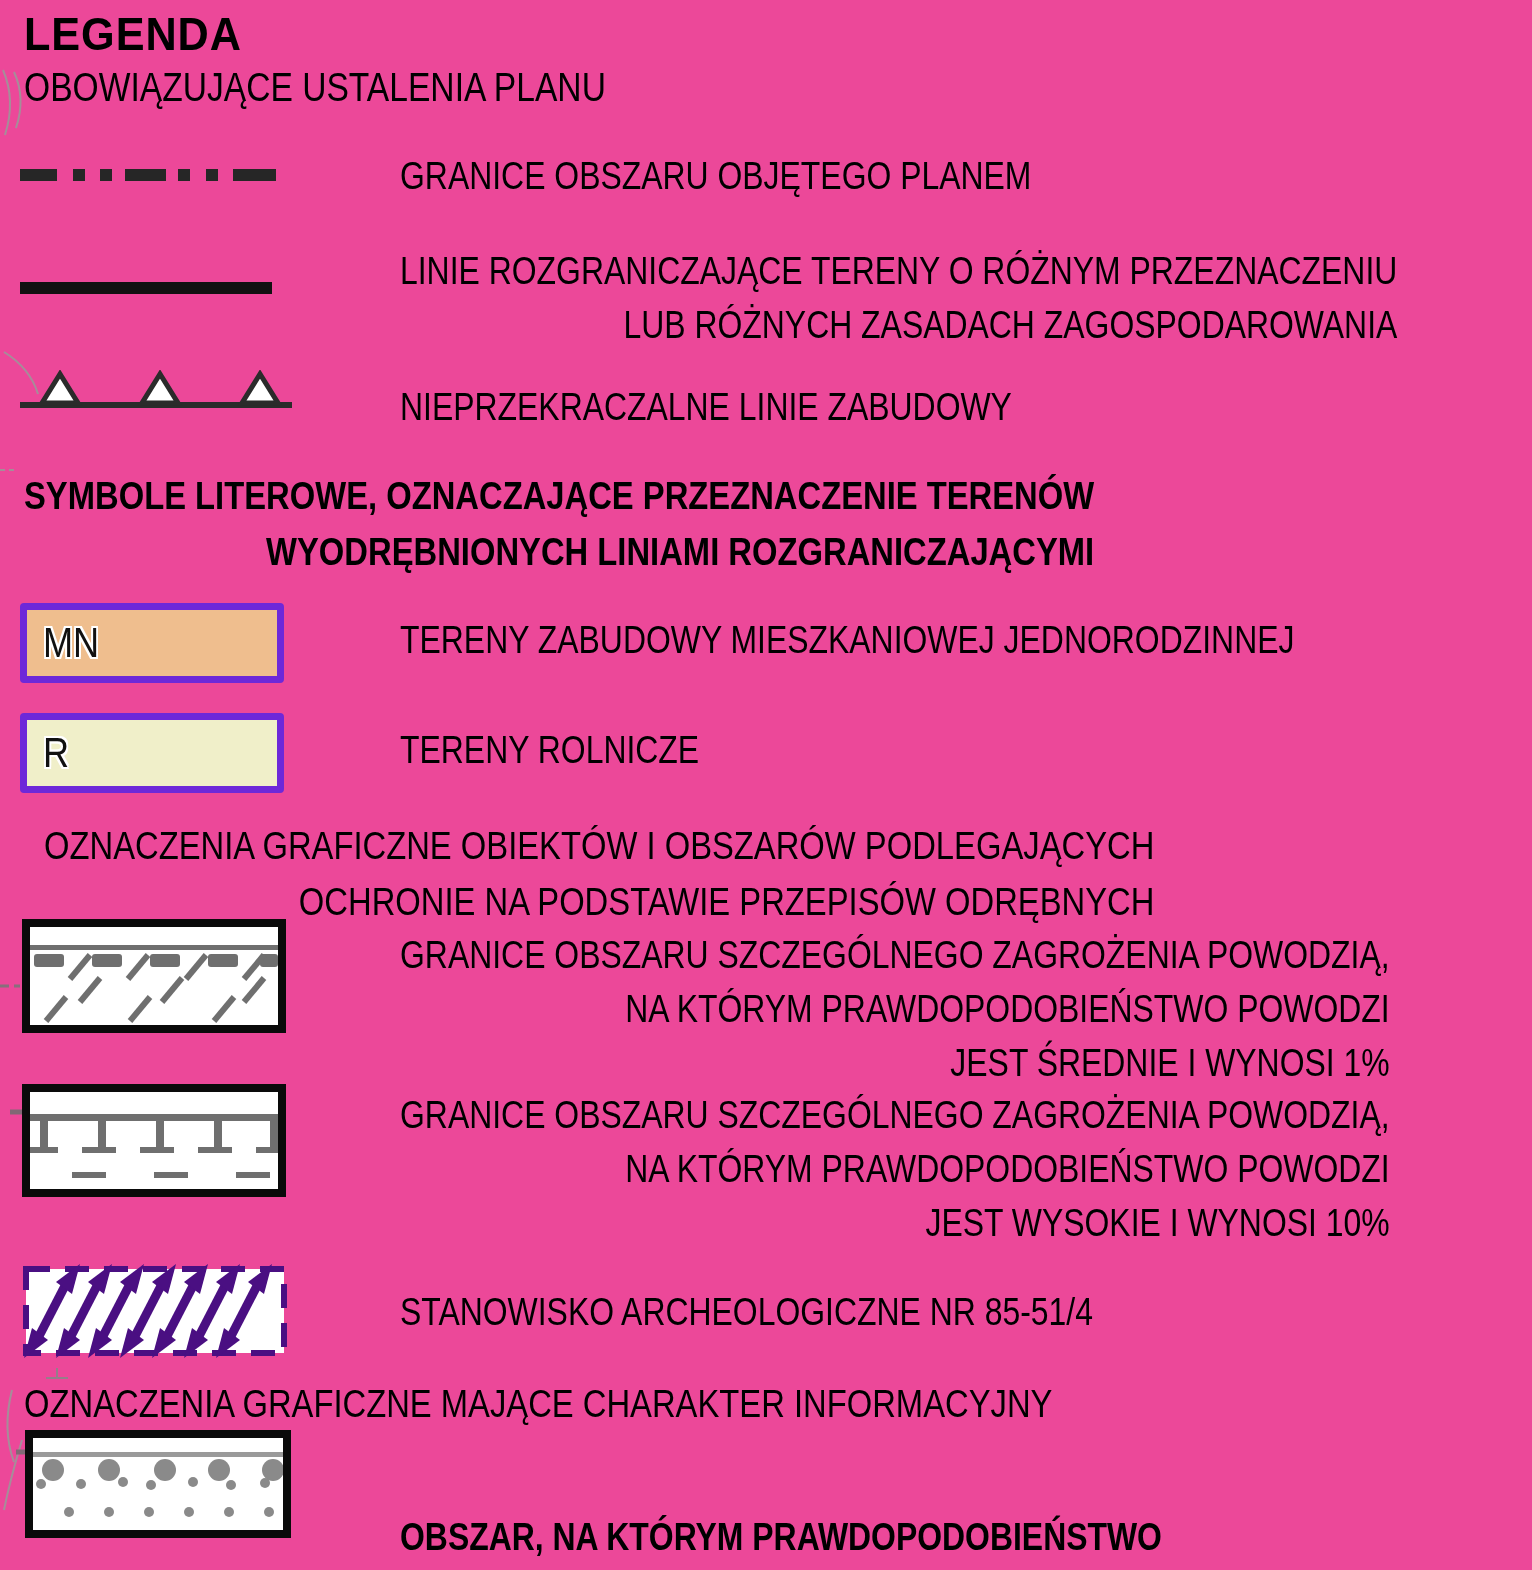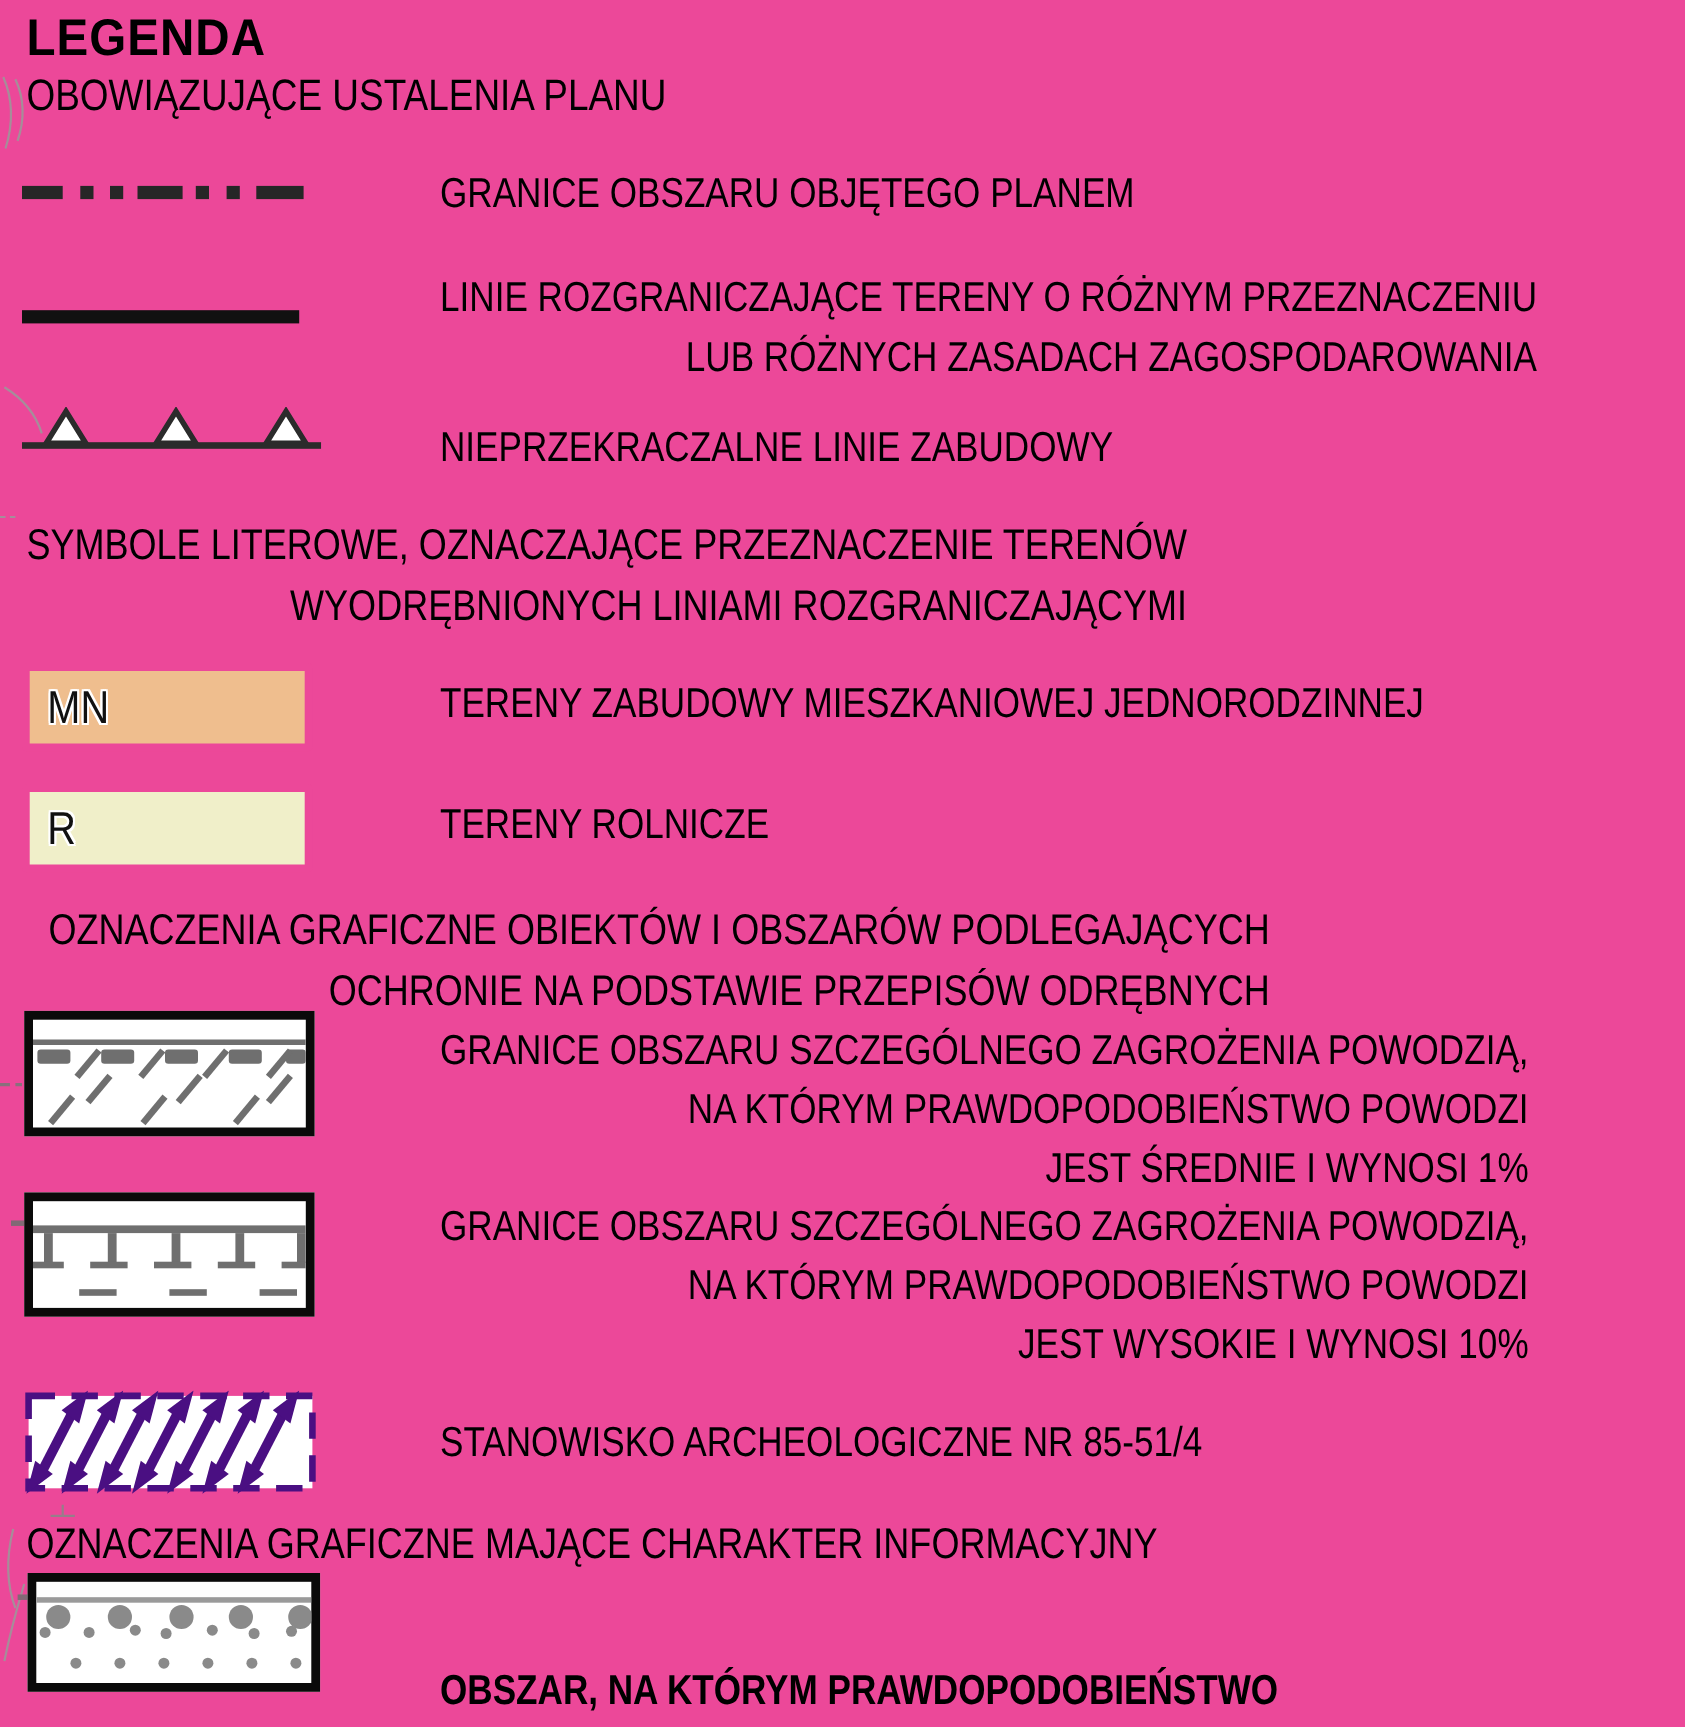--- a/index.html
+++ b/index.html
@@ -27,21 +27,21 @@
     font-size:40px;line-height:50px;white-space:nowrap;
     transform:scaleX(0.84);transform-origin:0 0;
   }
   .hdr{
     font-size:39px;line-height:56px;white-space:nowrap;
     transform:scaleX(0.84);transform-origin:0 0;
   }
   
   .swatch{
     width:250px;height:66px;
-    border:7px solid #ec4899;border-radius:4px;
+    border:7px solid #6d28d9;border-radius:4px;
     display:flex;align-items:center;
   }
   .swatch .code{
     font-size:42px;font-weight:normal;color:#111;
     margin-left:16px;white-space:nowrap;
     transform:scaleX(0.86);transform-origin:0 0;
     text-shadow:-2px 0 0 #fff,2px 0 0 #fff,0 -2px 0 #fff,0 2px 0 #fff,
                 -2px -2px 0 #fff,2px 2px 0 #fff,-2px 2px 0 #fff,2px -2px 0 #fff;
   }
   
@@ -95,21 +95,21 @@
   <svg class="abs" style="left:20px;top:370px;" width="272" height="40">
     <rect x="0" y="32" width="272" height="6" fill="#2b2b2b"></rect>
     <g fill="#ffffff" stroke="#2b2b2b" stroke-width="5">
       <polygon points="40,4 22,33 58,33"></polygon>
       <polygon points="140,4 122,33 158,33"></polygon>
       <polygon points="240,4 222,33 258,33"></polygon>
     </g>
   </svg>
   <div class="abs t single" style="left:400px;top:383px;">NIEPRZEKRACZALNE LINIE ZABUDOWY</div>
 
-  <div class="abs" style="left:24px;top:468px;">
+  <div class="abs" style="left:24px;top:468px;font-weight:bold;">
     <div class="hdr">SYMBOLE LITEROWE, OZNACZAJĄCE PRZEZNACZENIE TERENÓW</div>
     <div class="hdr">WYODRĘBNIONYCH LINIAMI ROZGRANICZAJĄCYMI</div>
   </div>
 
   <div class="abs swatch" style="left: 20px; top: 603px; background-color: rgb(239, 190, 142);">
     <span class="code">MN</span>
   </div>
   <div class="abs t single" style="left:400px;top:616px;">TERENY ZABUDOWY MIESZKANIOWEJ JEDNORODZINNEJ</div>
 
   <div class="abs swatch" style="left: 20px; top: 713px; background-color: rgb(240, 239, 201);">

